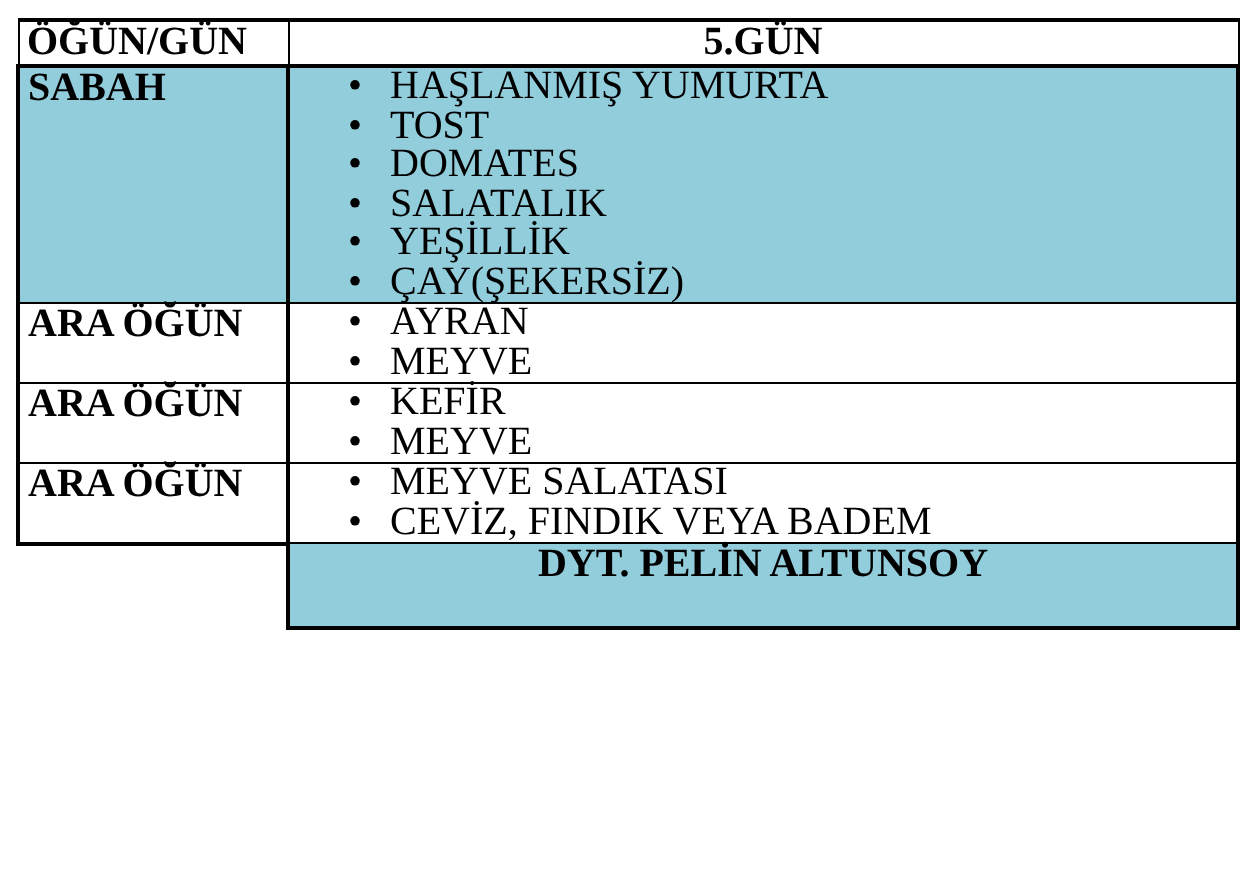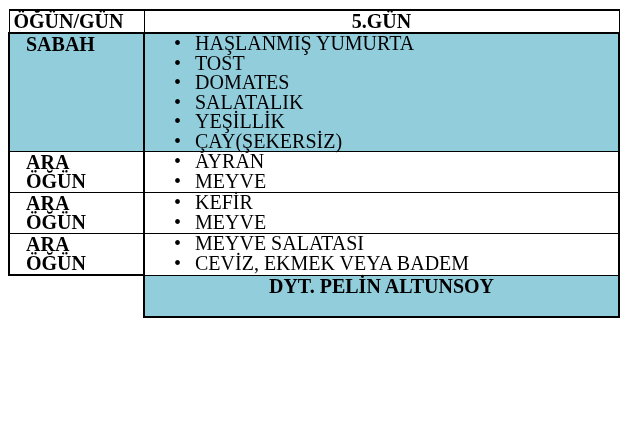--- a/index.html
+++ b/index.html
@@ -51,21 +51,21 @@
     height: 22px;
   }
   th.head-right {
     text-align: center;
     font-weight: bold;
     padding: 1px 2px;
     height: 22px;
   }
   td.col-label {
     font-weight: bold;
-    padding: 1px 16px;
+    padding: 1px 4px;
   }
   td.col-items {
     padding: 0;
   }
   td.col-items ul {
     margin: 0;
     padding: 0 0 0 29px;
     list-style: none;
   }
   td.col-items li {
@@ -145,21 +145,21 @@
               <li>KEFİR</li>
               <li>MEYVE</li>
             </ul>
           </td>
         </tr>
         <tr>
           <td class="col-label">ARA ÖĞÜN</td>
           <td class="col-items">
             <ul>
               <li>MEYVE SALATASI</li>
-              <li>CEVİZ, EKMEK VEYA BADEM</li>
+              <li>CEVİZ, FINDIK VEYA BADEM</li>
             </ul>
           </td>
         </tr>
       </tbody>
     <tfoot>
       <tr>
         <td class="ghost-cell"></td>
         <td class="footer-cell">DYT. PELİN ALTUNSOY</td>
       </tr>
     </tfoot>

